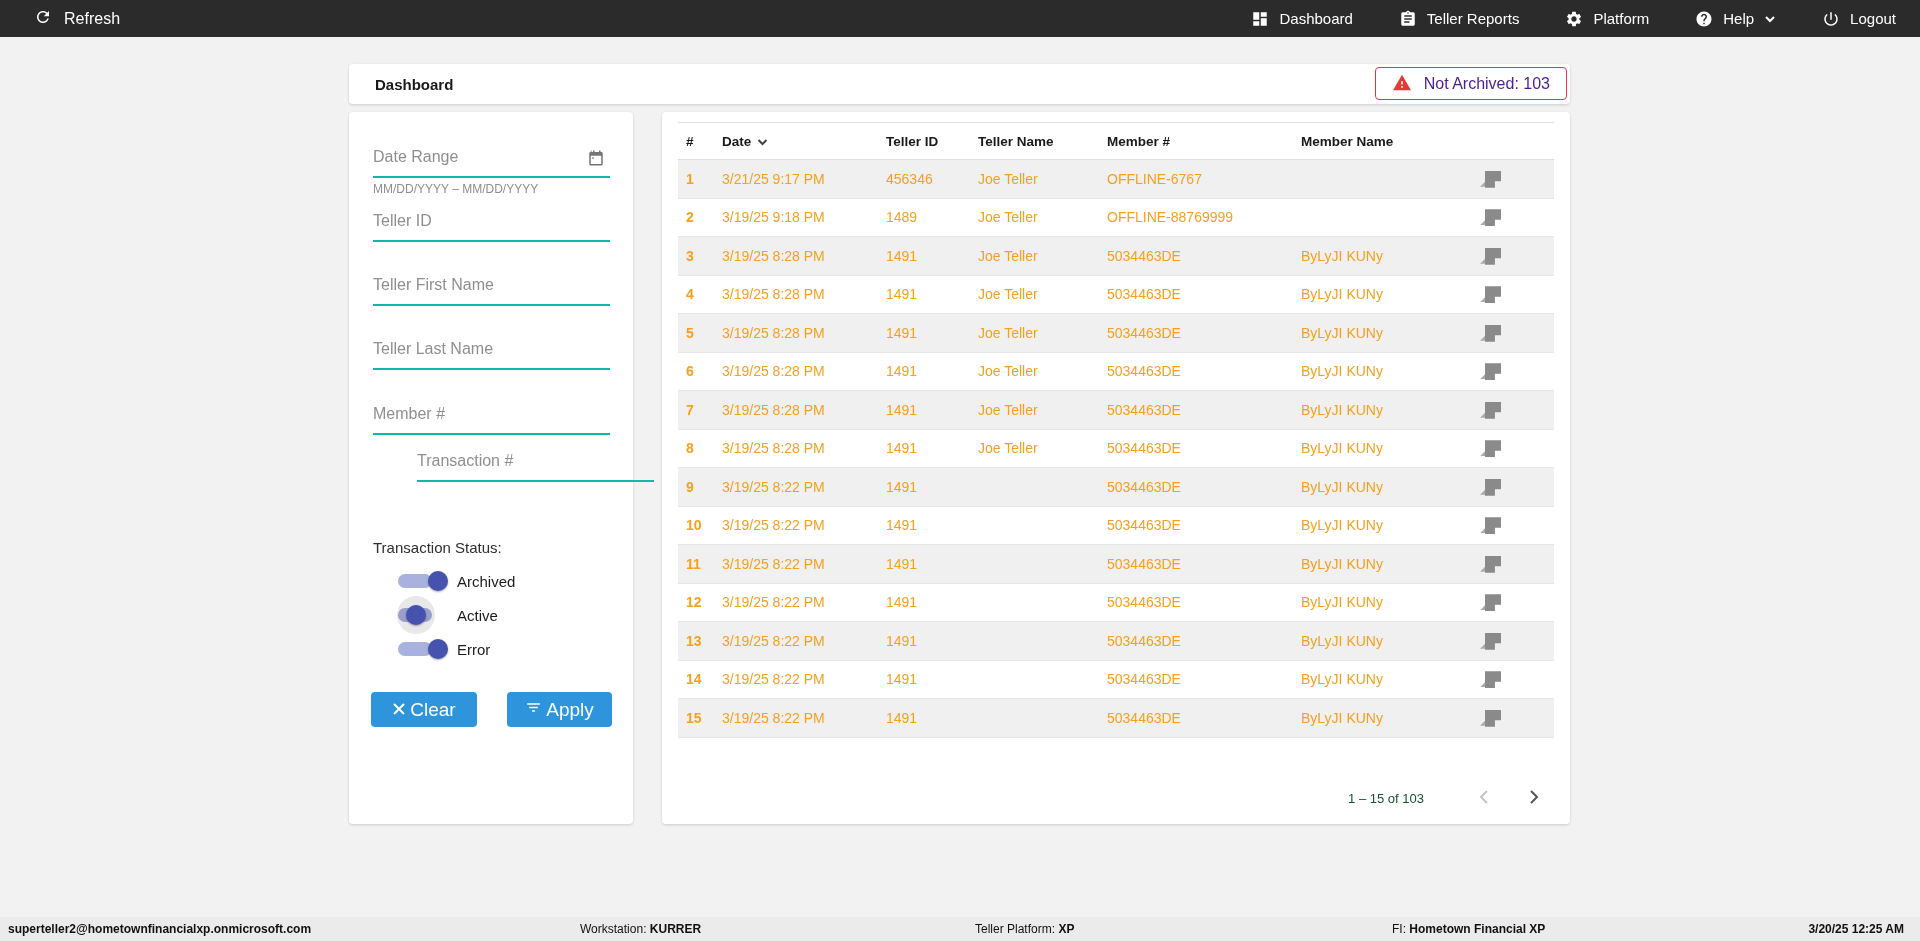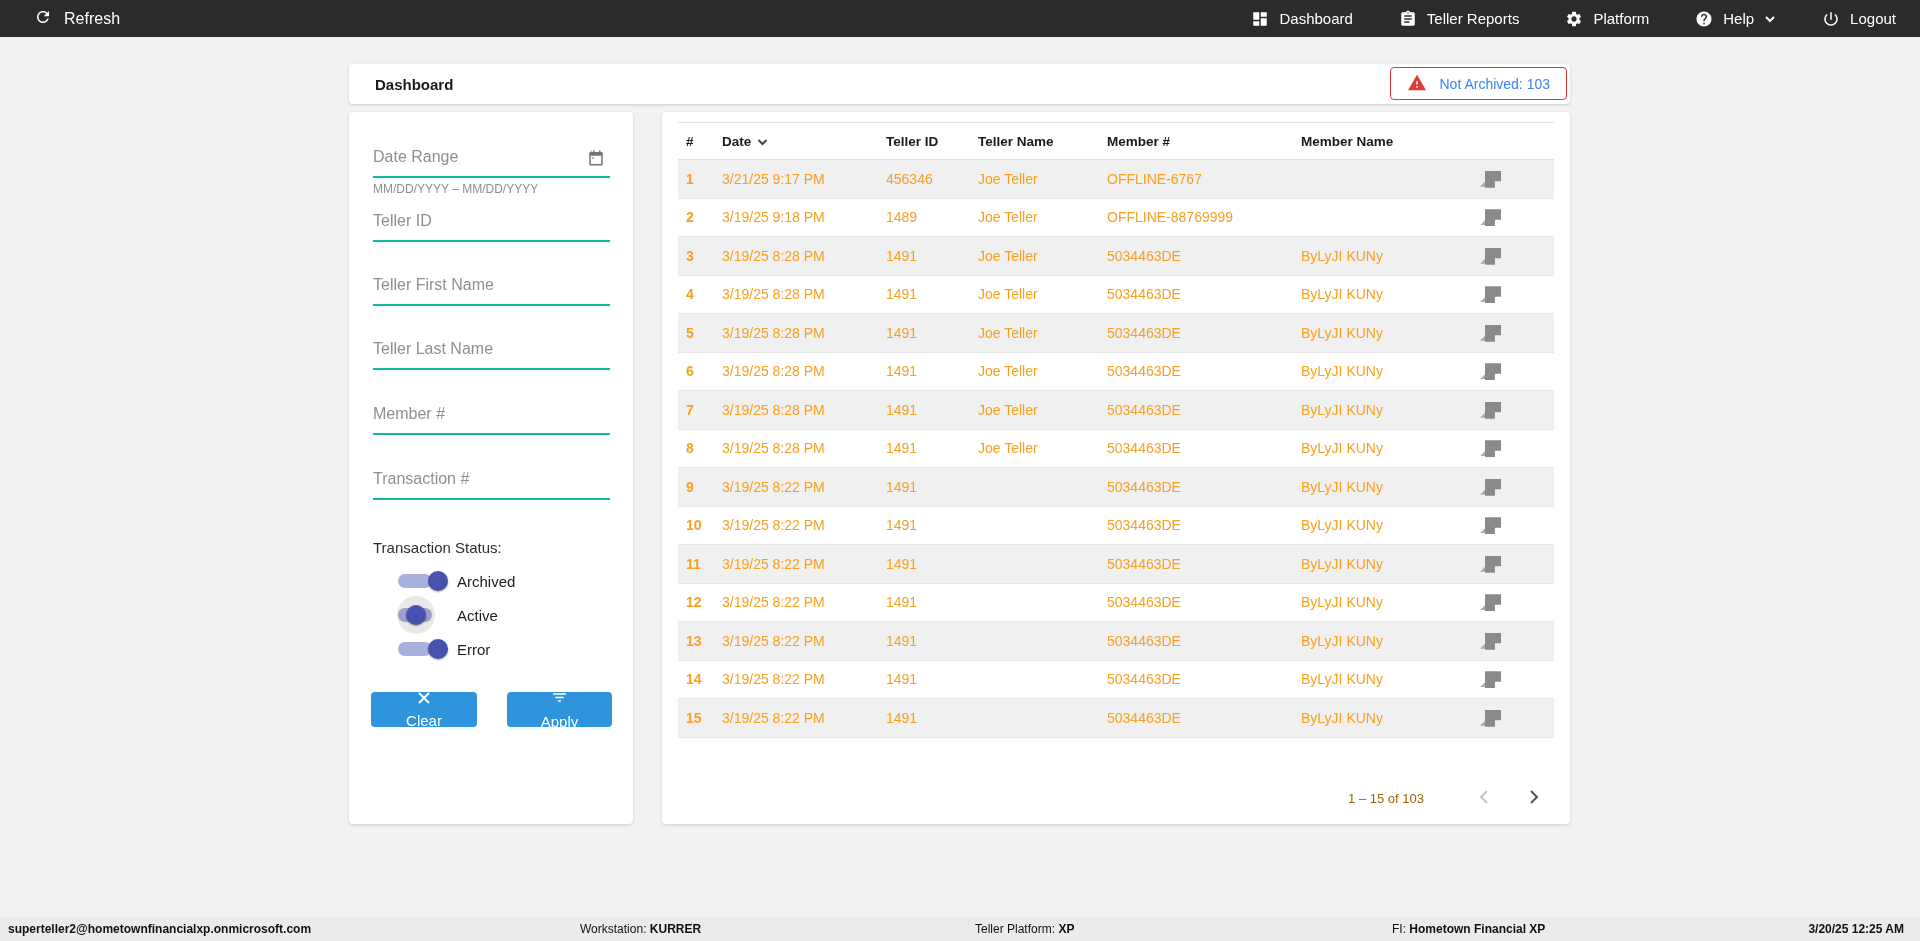--- a/index.html
+++ b/index.html
@@ -21,21 +21,21 @@
   .nav-item{ display:flex; align-items:center; gap:10px; font-size:15px; cursor:pointer; }
   .nav-item svg{ display:block; }
   
   .card{ background:#fff; border-radius:4px; box-shadow:0 1px 3px rgba(0,0,0,.16); position:absolute; }
   .header-card{ left:349px; top:64px; width:1221px; height:40px; display:flex; align-items:center; }
   .page-title{ margin-left:26px; font-size:15px; font-weight:bold; color:#1a1a1a; }
   .badge{
     position:absolute; right:3px; top:3px; height:33px;
     border:1px solid #e53935; border-radius:4px; background:#fff;
     display:flex; align-items:center; gap:12px; padding:0 16px;
-    color:#3b82f6; font-size:14px;
+    color:#4c1d95; font-size:16px;
   }
   
   .filter-card{ left:349px; top:112px; width:284px; height:712px; }
   .fld{ position:absolute; left:24px; width:237px; }
   .filter-input{
     width:100%; border:none; border-bottom:2px solid #14b8a6; background:transparent;
     font-size:16px; color:#333; padding:0 0 10px 0; outline:none; font-family:inherit;
   }
   .filter-input::placeholder{ color:#8f8f8f; opacity:1; }
   .date-input{ padding-right:26px; }
@@ -46,22 +46,22 @@
   .switch{ position:relative; width:50px; height:24px; cursor:pointer; }
   .track{ position:absolute; left:0; top:5px; width:34px; height:14px; border-radius:7px; background:#a9b1de; }
   .thumb{ position:absolute; top:2px; width:20px; height:20px; border-radius:50%; background:#4553af; box-shadow:0 1px 2px rgba(0,0,0,.35); }
   .halo{ display:none; position:absolute; width:38px; height:38px; border-radius:50%; background:rgba(0,0,0,.09); top:-7px; }
   .on .thumb{ left:30px; }
   .off-focus .thumb{ left:8px; }
   .off-focus .halo{ display:block; left:-1px; }
   .t-label{ margin-left:9px; font-size:15px; color:#1c1c1c; }
   .btn{
     position:absolute; top:580px; height:35px; border:none; border-radius:4px;
-    background:#2e95dc; color:#fff; font-size:15px; font-family:inherit;
-    display:flex; align-items:center; justify-content:center; gap:4px; cursor:pointer;flex-direction:column;
+    background:#2e95dc; color:#fff; font-size:19px; font-family:inherit;
+    display:flex; align-items:center; justify-content:center; gap:4px; cursor:pointer;
   }
   .btn-clear{ left:22px; width:106px; }
   .btn-apply{ left:158px; width:105px; }
   
   .table-card{ left:662px; top:112px; width:908px; height:712px; }
   .grid-table{ position:absolute; left:16px; top:10px; width:876px; }
   .t-head, .t-row{
     display:grid;
     grid-template-columns:44px 164px 92px 129px 194px 178px 75px;
     align-items:center;
@@ -74,21 +74,21 @@
   .t-row{ height:38.5px; border-bottom:1px solid #e6e6e6; font-size:14px; color:#f8a01d; cursor:pointer; }
   .t-row:nth-child(odd){ background:#f0f0f0; }
   .cell-num{ padding-left:8px; font-weight:bold; }
   .note-icon{ position:relative; width:16px; height:17px; margin-left:6px; }
   .note-icon .nbody{ position:absolute; left:0; top:0; width:16px; height:17px; background:#8a8a8a;
     clip-path:polygon(0 0,100% 0,100% 62%,62% 62%,62% 100%,0 100%); }
   .note-icon .nfold{ position:absolute; right:0; bottom:0; width:5px; height:5px; background:#ababab;
     clip-path:polygon(0 100%,100% 0,100% 100%); }
   .pagination{
     position:absolute; right:30px; bottom:16px; display:flex; align-items:center;
-    font-size:13px; color:#a16207;gap:12px;
+    font-size:13px; color:#14532d;gap:12px;
   }
   .pag-prev{ margin-left:42px; cursor:default; }
   .pag-next{ margin-left:28px; cursor:pointer; }
   
   .footer{ position:absolute; left:0; bottom:0; width:1920px; height:24px; background:#ebebeb; font-size:12px; color:#111; }
   .f-item{ position:absolute; top:0; line-height:24px; white-space:nowrap; }
   .f-user{ left:8px; font-weight:bold; }
   .f-ws{ left:580px; }
   .f-plat{ left:975px; }
   .f-fi{ left:1392px; }
@@ -176,21 +176,21 @@
           <path d="M9 11H7v2h2v-2zm2-7h-1V2H8v2H6V2H5v2c-1.11 0-1.99.9-1.99 2L3 20c0 1.1.89 2 2 2h14c1.1 0 2-.9 2-2V6c0-1.1-.9-2-2-2h-1V2h-2v2H9zm10 16H5V9h14v11z"></path>
         </svg>
     </span>
   </div>
   <div class="hint">MM/DD/YYYY – MM/DD/YYYY</div>
 
   <div class="fld" style="top:100px;"><input class="filter-input" placeholder="Teller ID" style=""></div>
   <div class="fld" style="top:164px;"><input class="filter-input" placeholder="Teller First Name" style=""></div>
   <div class="fld" style="top:228px;"><input class="filter-input" placeholder="Teller Last Name" style=""></div>
   <div class="fld" style="top:293px;"><input class="filter-input" placeholder="Member #" style=""></div>
-  <div class="fld" style="top:358px;"><input class="filter-input" placeholder="Transaction #" style=""></div>
+  <div class="fld" style="top:340px;margin-left:44px;"><input class="filter-input" placeholder="Transaction #" style=""></div>
 
   <div class="status-label">Transaction Status:</div>
 
   <div class="toggle-row" style="top:456px;">
     <span class="switch on">
       <span class="track"></span>
 
       <span class="thumb"></span>
     </span>
     <span class="t-label">Archived</span>

